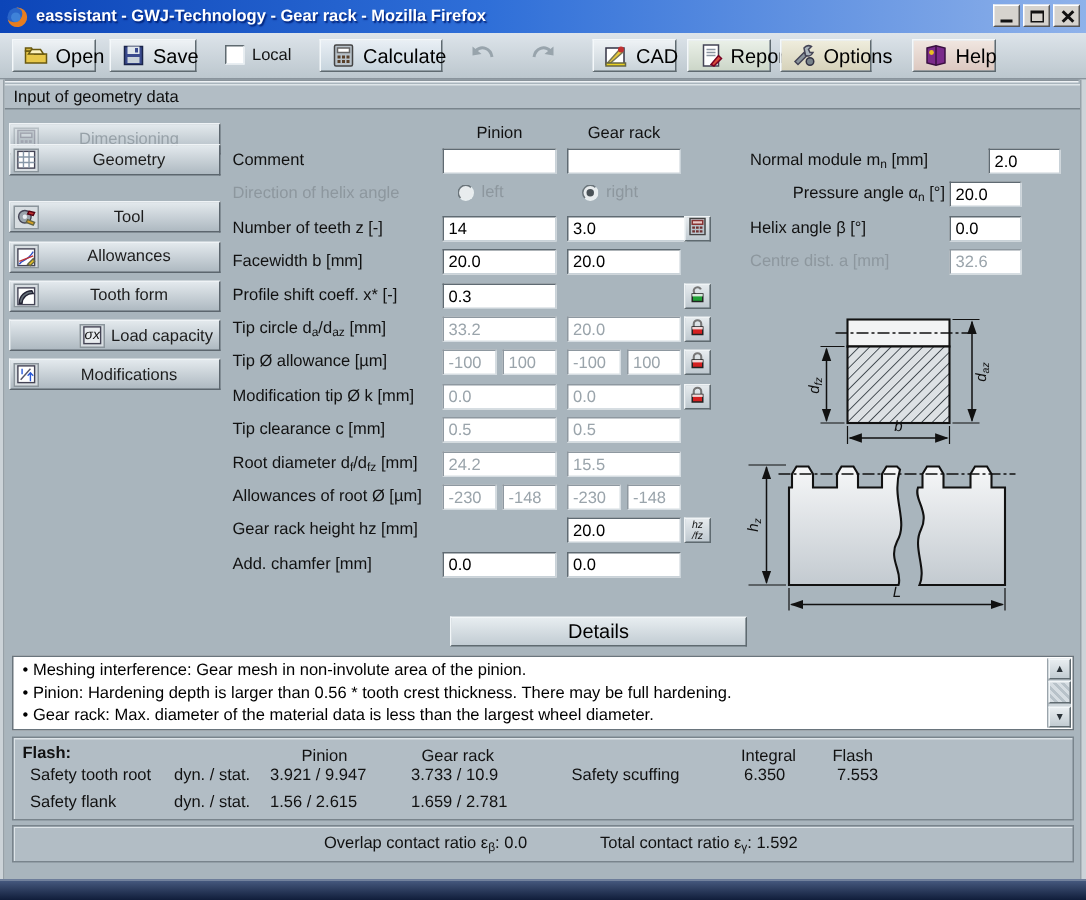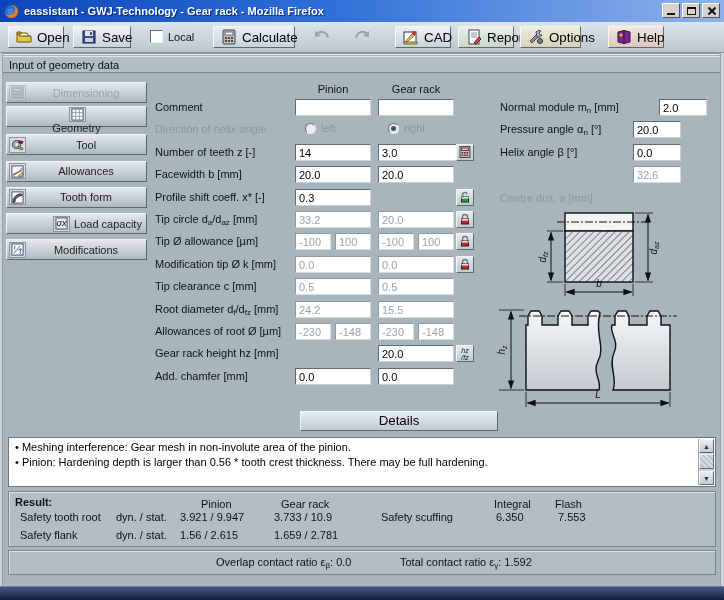--- a/index.html
+++ b/index.html
@@ -95,21 +95,21 @@
   .rh { top:6px; } .rh-pinion{left:192px}.rh-gear{left:272px}.rh-integral{left:485px}.rh-flash{left:546px}
   .res-row { position:absolute; left:0; width:708px; height:14px; }
   .rc-label{left:11px}.rc-mode{left:107px}.rc-pinion{left:171px}.rc-gear{left:265px}
   .rc-extra{left:372px}.rc-integral{left:487px}.rc-flash{left:549px}
   .ratio-panel { position:absolute; left:8px; top:550px; width:708px; height:25px; background:#b2bdc5;
     border:1px solid #79848c; box-shadow:inset 1px 1px 0 #dde4e8; }
   .ratio-item { position:absolute; top:5px; white-space:nowrap; }
 
   
   .par-label { position:absolute; left:500px; width:130px; line-height:17px; white-space:nowrap; }
-  .par-label.dis { color:#8d979e;margin-top:24px; }
+  .par-label.dis { color:#8d979e; }
   .par-fld { left:633px; width:48px; }
   .diagram { position:absolute; }
   svg text { font-family:"Liberation Sans",sans-serif; font-style:italic; font-size:10px; fill:#111; }
 </style>
 </head>
 <body>
 
 <div class="titlebar">
   <span class="fx-icon">
     <svg viewBox="0 0 16 16" width="15" height="15">
@@ -236,21 +236,21 @@
           <rect x="3" y="3" width="8" height="3" fill="#ccd4d8" stroke="#667"></rect>
           <g fill="#778">
             <rect x="3" y="8" width="2" height="2"></rect>
             <rect x="6" y="8" width="2" height="2"></rect>
             <rect x="9" y="8" width="2" height="2"></rect>
           </g>
         </svg>
       </span>
       <span class="side-label">Dimensioning</span>
     </div>
-    <div class="side-btn" style="top: 106px; flex-direction: column;">
+    <div class="side-btn" style="top: 96px;">
       <span class="side-icon">
         <svg viewBox="0 0 14 14" width="13" height="13">
           <rect x="1" y="1" width="12" height="12" fill="#fff" stroke="#445"></rect>
           <path d="M1,5 H13 M1,9 H13 M5,1 V13 M9,1 V13" stroke="#8898a8" fill="none"></path>
         </svg>
       </span>
       <span class="side-label">Geometry</span>
     </div>
     <div class="side-btn" style="top: 134.4px;">
       <span class="side-icon">
@@ -391,21 +391,21 @@
     <span class="row-label" style="top: 345px;">Gear rack height hz [mm]</span>
     <input class="fld" type="text" readonly="" value="20.0" style="left: 378px; top: 345px; width: 76px;">
     <span class="mini-btn" style="top: 345px;">
       <span class="hzfz">hz<br>/fz</span>
     </span>
     <span class="row-label" style="top: 368px;">Add. chamfer [mm]</span>
     <input class="fld" type="text" readonly="" value="0.0" style="left: 295px; top: 368px; width: 76px;">
     <input class="fld" type="text" readonly="" value="0.0" style="left: 378px; top: 368px; width: 76px;">
     <span class="par-label" style="top: 99px;">Normal module m<sub>n</sub> [mm]</span>
     <input class="fld par-fld" type="text" readonly="" value="2.0" style="top: 99px; margin-left: 26px;">
-    <span class="par-label" style="top: 121px;">Pressure angle α<sub>n</sub> [°]</span>
+    <span class="par-label" style="top: 121px; text-align: right;">Pressure angle α<sub>n</sub> [°]</span>
     <input class="fld par-fld" type="text" readonly="" value="20.0" style="top: 121px;">
     <span class="par-label" style="top: 144px;">Helix angle β [°]</span>
     <input class="fld par-fld" type="text" readonly="" value="0.0" style="top: 144px;">
     <span class="par-label dis" style="top: 166px;">Centre dist. a [mm]</span>
     <input class="fld par-fld dis" type="text" readonly="" value="32.6" style="top: 166px;">
   </div>
 
 <button class="details-btn">Details</button>
 
 <div class="diagram" style="left:535px; top:205px">
@@ -454,30 +454,31 @@
     <line x1="175" y1="89" x2="175" y2="104" stroke="#111" stroke-width="0.8"></line>
     <line x1="32.5" y1="100" x2="173.5" y2="100" stroke="#111" stroke-width="1" marker-start="url(#arr)" marker-end="url(#arr)"></line>
     <text x="103" y="97" text-anchor="middle"><tspan dy="-2">L</tspan></text>
   </svg>
 </div>
 
 <div class="msg-panel">
   <div id="msg-list">
       <div class="msg">Meshing interference: Gear mesh in non-involute area of the pinion.</div>
       <div class="msg">Pinion: Hardening depth is larger than 0.56 * tooth crest thickness. There may be full hardening.</div>
+      <div class="msg">Gear rack: Max. diameter of the material data is less than the largest wheel diameter.</div>
     </div>
   <div class="msg-sb">
     <span class="sb-btn sb-up">▲</span>
     <span class="sb-thumb"></span>
     <span class="sb-btn sb-down">▼</span>
   </div>
 </div>
 
 <div class="res-panel">
-  <span class="res-title">Result:</span>
+  <span class="res-title">Flash:</span>
   <span class="rh rh-pinion">Pinion</span>
   <span class="rh rh-gear">Gear rack</span>
   <span class="rh rh-integral">Integral</span>
   <span class="rh rh-flash">Flash</span>
   <div id="res-rows">
       <div class="res-row" style="top: 19px;">
         <span class="rc-label">Safety tooth root</span>
         <span class="rc-mode">dyn. / stat.</span>
         <span class="rc-pinion">3.921 / 9.947</span>
         <span class="rc-gear">3.733 / 10.9</span>

